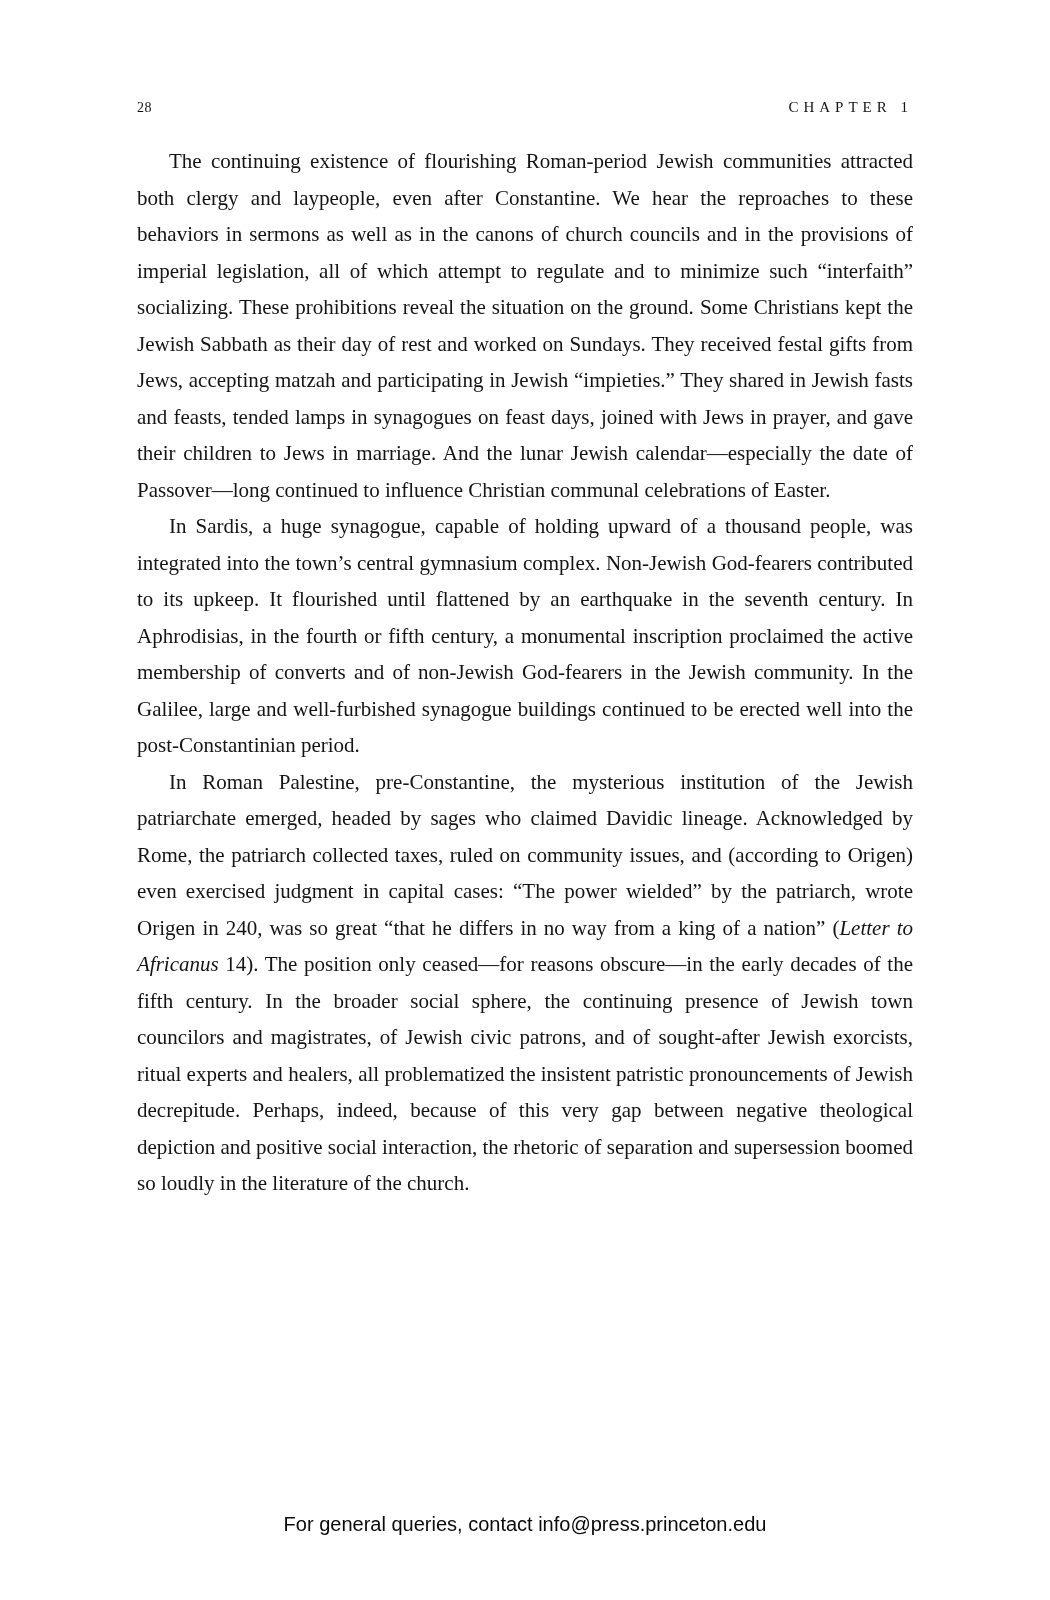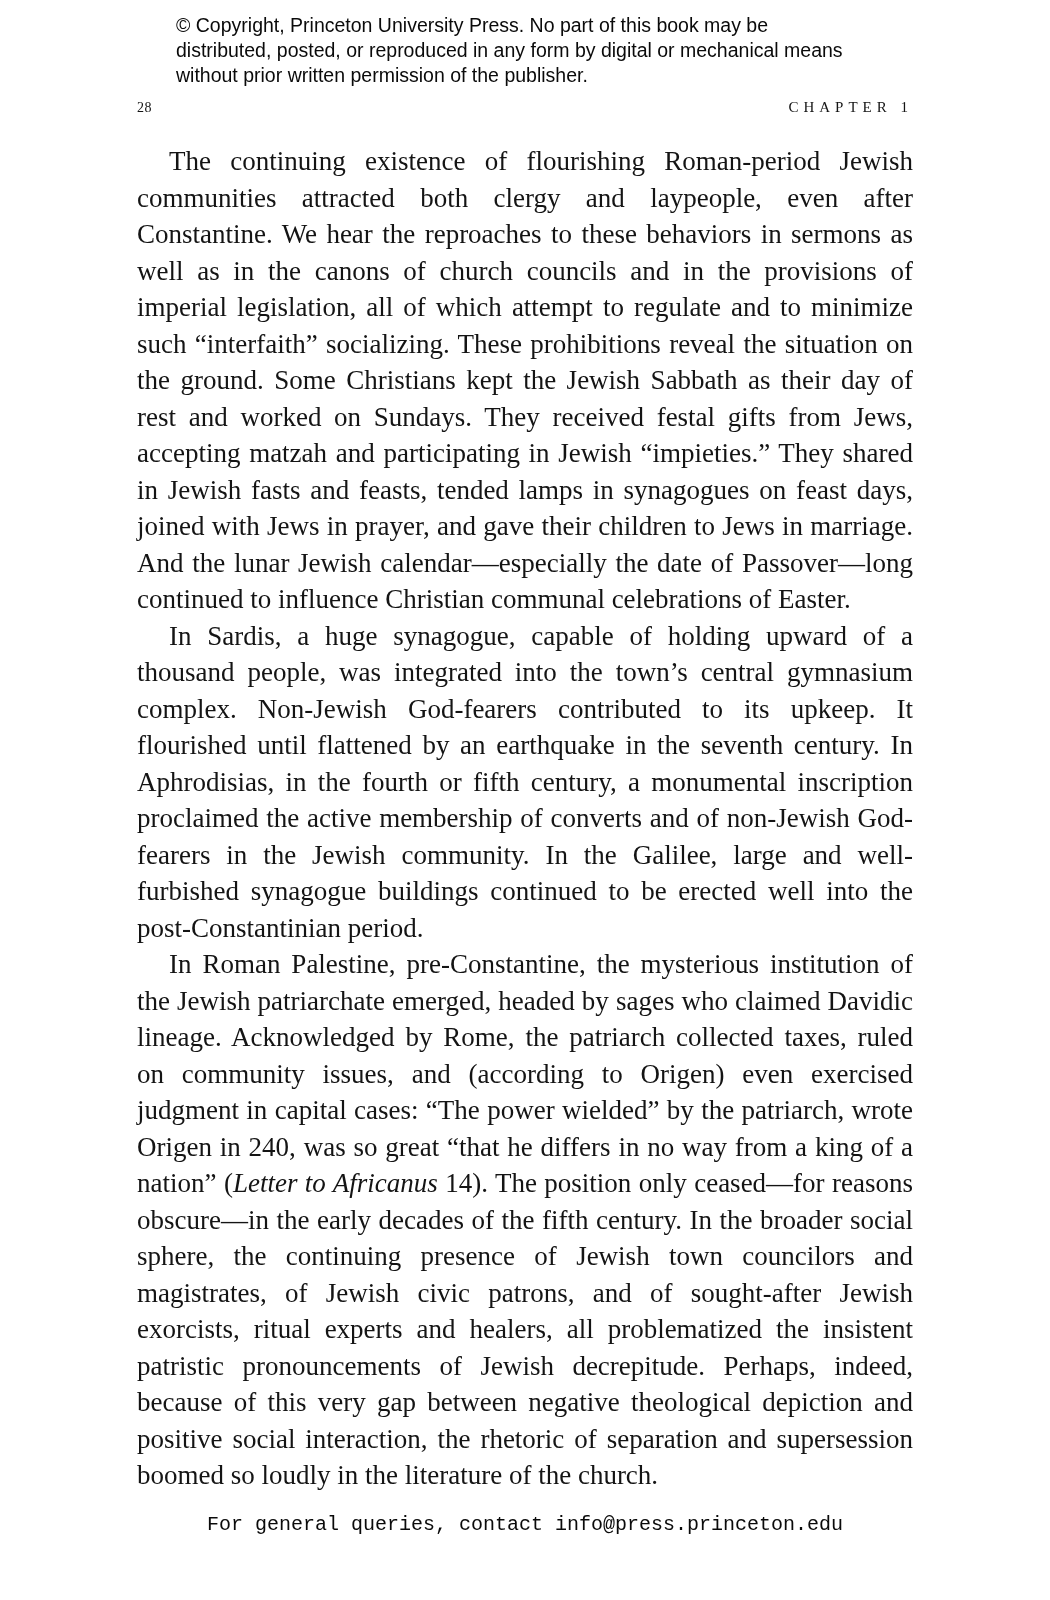--- a/index.html
+++ b/index.html
@@ -44,48 +44,47 @@
     font-size: 15px;
     letter-spacing: 5px;
     font-variant: small-caps;
   }
   .body-text {
     position: absolute;
     top: 143px;
     left: 137px;
     width: 776px;
     font-family: "Liberation Serif", "DejaVu Serif", serif;
-    font-size: 27px;
+    font-size: 21px;
     line-height: 36.5px;
     text-align: justify;
   }
   .para {
     margin: 0;
     text-indent: 32px;
     hyphens: auto;
   }
   .para em {
   }
   .page-footer {
     position: absolute;
     top: 1513px;
     left: 0;
     width: 100%;
     text-align: center;
-    font-family: Liberation Mono, monospace;
+    font-family: Liberation Sans, sans-serif;
     font-size: 20px;
     color: #0a0a0a;
   }
 </style>
 </head>
 <body>
 
 <div class="page">
 
-  <div class="copyright">© Copyright, Princeton University Press. No part of this book may be distributed, posted, or reproduced in any form by digital or mechanical means without prior written permission of the publisher.</div>
 
   <div class="page-header">
     <span class="page-number">28</span>
     <span class="chapter-label">CHAPTER 1</span>
   </div>
 
   <div class="body-text">
       <p class="para"><span>The continuing existence of flourishing Roman-period Jewish communities attracted both clergy and laypeople, even after Constantine. We hear the reproaches to these behaviors in sermons as well as in the canons of church councils and in the provisions of imperial legislation, all of which attempt to regulate and to minimize such “interfaith” socializing. These prohibitions reveal the situation on the ground. Some Christians kept the Jewish Sabbath as their day of rest and worked on Sundays. They received festal gifts from Jews, accepting matzah and participating in Jewish “impieties.” They shared in Jewish fasts and feasts, tended lamps in synagogues on feast days, joined with Jews in prayer, and gave their children to Jews in marriage. And the lunar Jewish calendar—especially the date of Passover—long continued to influence Christian communal celebrations of Easter.</span></p>
       <p class="para"><span>In Sardis, a huge synagogue, capable of holding upward of a thousand people, was integrated into the town’s central gymnasium complex. Non-Jewish God-fearers contributed to its upkeep. It flourished until flattened by an earthquake in the seventh century. In Aphrodisias, in the fourth or fifth century, a monumental inscription proclaimed the active membership of converts and of non-Jewish God-fearers in the Jewish community. In the Galilee, large and well-furbished synagogue buildings continued to be erected well into the post-Constantinian period.</span></p>
       <p class="para"><span>In Roman Palestine, pre-Constantine, the mysterious institution of the Jewish patriarchate emerged, headed by sages who claimed Davidic lineage. Acknowledged by Rome, the patriarch collected taxes, ruled on community issues, and (according to Origen) even exercised judgment in capital cases: “The power wielded” by the patriarch, wrote Origen in 240, was so great “that he differs in no way from a king of a nation” (</span><em>Letter to Africanus</em><span> 14). The position only ceased—for reasons obscure—in the early decades of the fifth century. In the broader social sphere, the continuing presence of Jewish town councilors and magistrates, of Jewish civic patrons, and of sought-after Jewish exorcists, ritual experts and healers, all problematized the insistent patristic pronouncements of Jewish decrepitude. Perhaps, indeed, because of this very gap between negative theological depiction and positive social interaction, the rhetoric of separation and supersession boomed so loudly in the literature of the church.</span></p>

